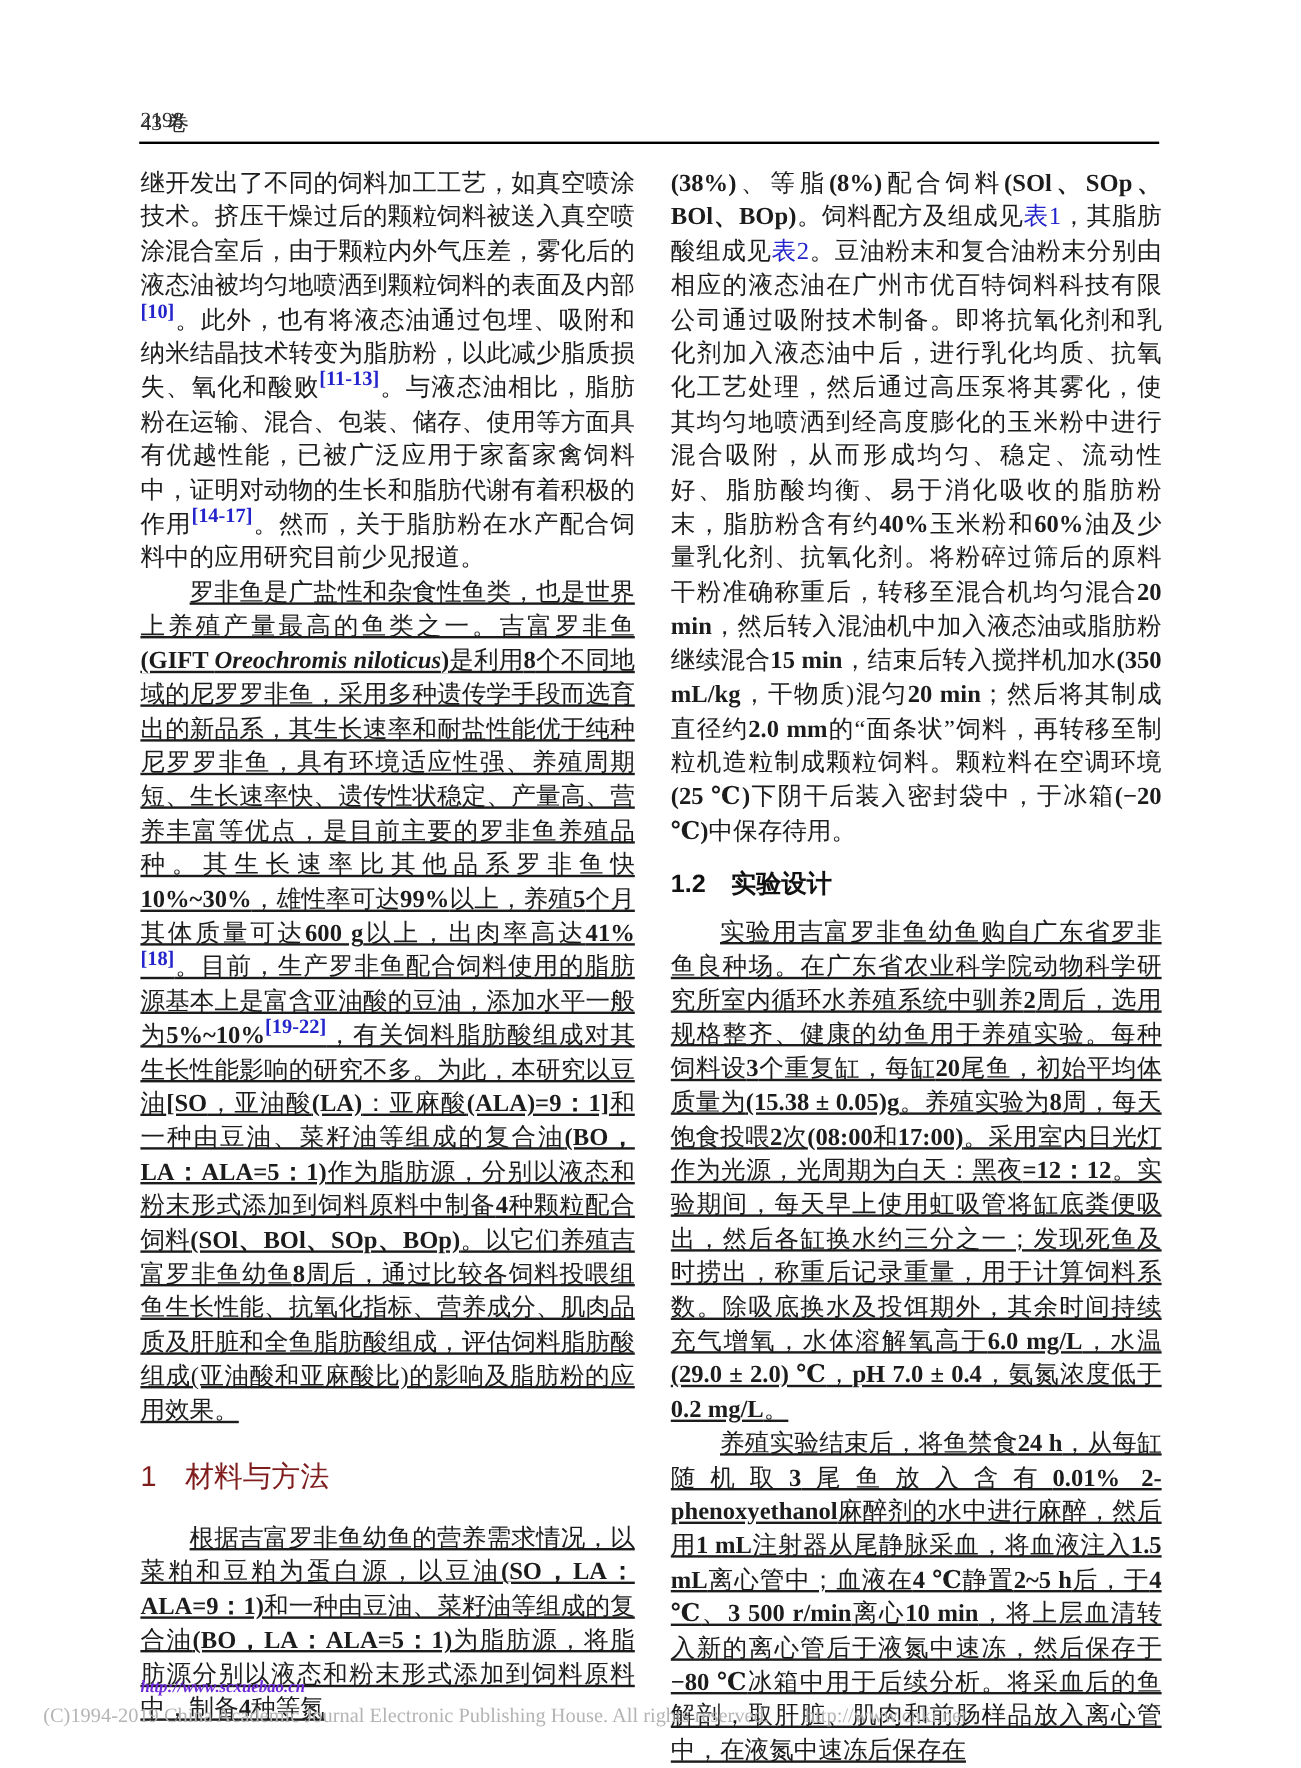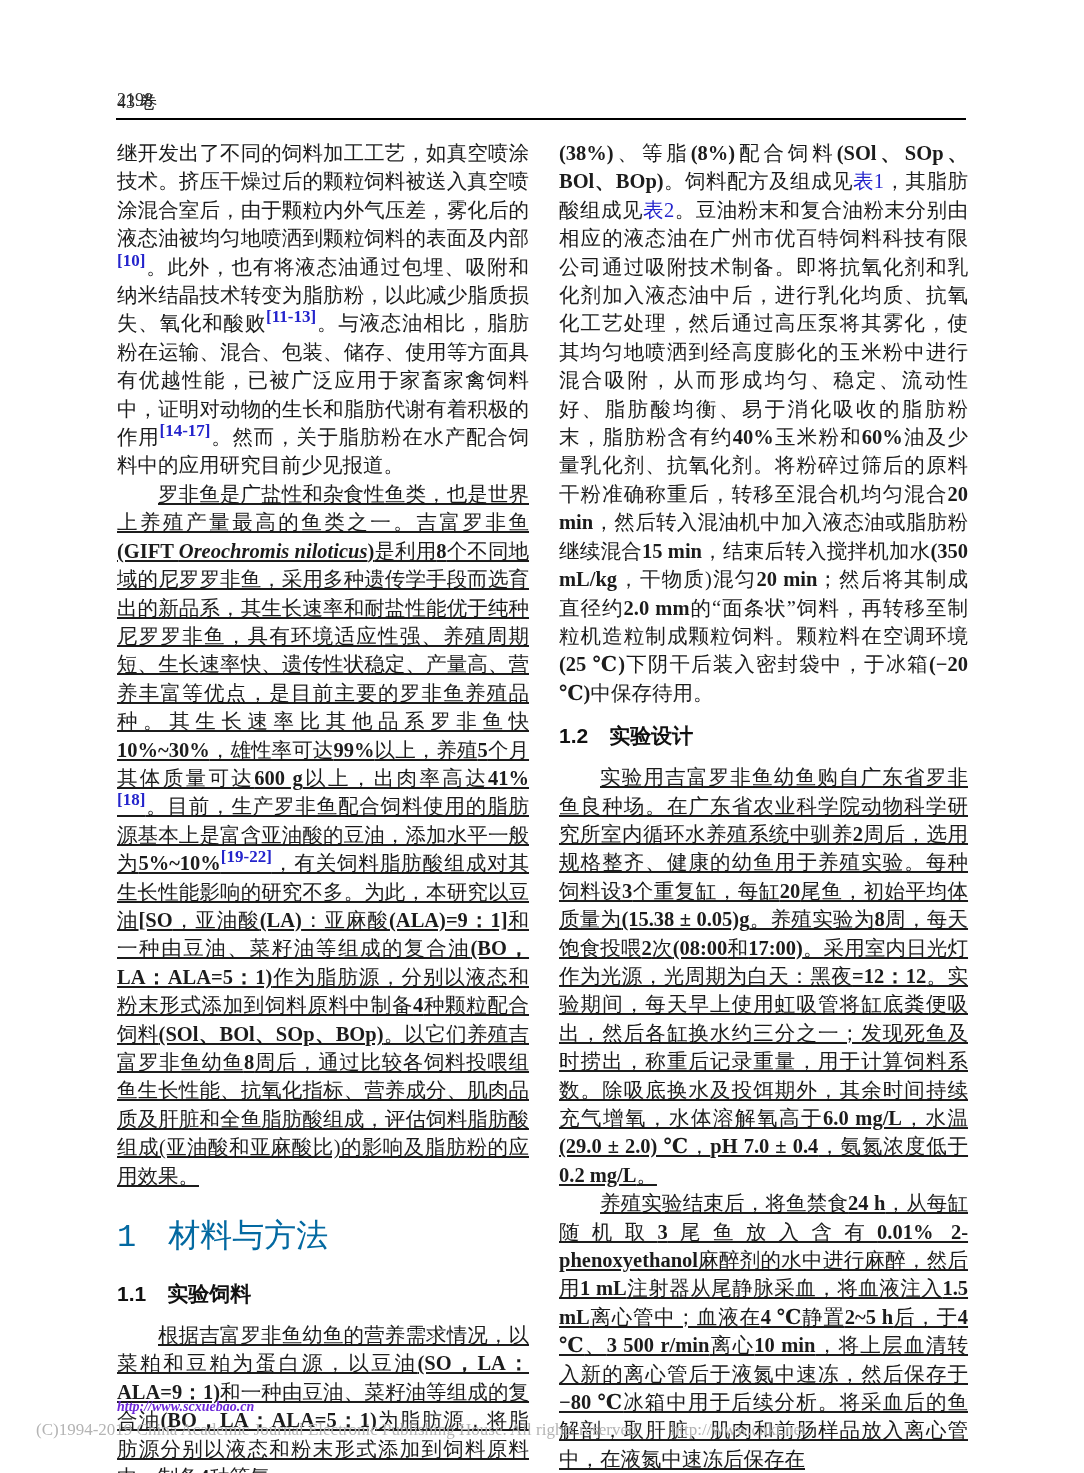--- a/index.html
+++ b/index.html
@@ -35,25 +35,25 @@
   sup.ref{
     color:#2424cc;
     font-size:17px;
     font-weight:bold;
     line-height:0;
     vertical-align:super;
     cursor:pointer;
   }
   .tlink{color:#2424cc;cursor:pointer;}
   .sec{
-    font-family:Liberation Mono, monospace;
+    font-family:Liberation Sans, sans-serif;
     font-weight:400;
-    font-size:32px;
+    font-size:24px;
     margin:24px 0 22px 0;
-    color:#0369a1;
+    color:#7f1d1d;
   }
   .sub{
     font-family:Liberation Sans, sans-serif;
     font-weight:700;
     font-size:21px;
     margin:15px 0 13px 0;
     color:#111;
   }
   
   .ft-site{
@@ -74,21 +74,20 @@
 <div class="page">
 
   <div class="hdr-item hdr-pagenum">2198</div>
   <div class="hdr-item hdr-vol">43 卷</div>
   <div class="hdr-rule"></div>
 
   <div class="col col-left">
       <p class="para"><span>继开发出了不同的饲料加工工艺，如真空喷涂技术。挤压干燥过后的颗粒饲料被送入真空喷涂混合室后，由于颗粒内外气压差，雾化后的液态油被均匀地喷洒到颗粒饲料的表面及内部</span><sup class="ref">[10]</sup><span>。此外，也有将液态油通过包埋、吸附和纳米结晶技术转变为脂肪粉，以此减少脂质损失、氧化和酸败</span><sup class="ref">[11-13]</sup><span>。与液态油相比，脂肪粉在运输、混合、包装、储存、使用等方面具有优越性能，已被广泛应用于家畜家禽饲料中，证明对动物的生长和脂肪代谢有着积极的作用</span><sup class="ref">[14-17]</sup><span>。然而，关于脂肪粉在水产配合饲料中的应用研究目前少见报道。</span></p>
       <p class="para indent"><span>罗非鱼是广盐性和杂食性鱼类，也是世界上养殖产量最高的鱼类之一。吉富罗非鱼</span><span class="lat">(GIFT </span><span class="sp">Oreochromis niloticus</span><span class="lat">)</span><span>是利用</span><span class="lat">8</span><span>个不同地域的尼罗罗非鱼，采用多种遗传学手段而选育出的新品系，其生长速率和耐盐性能优于纯种尼罗罗非鱼，具有环境适应性强、养殖周期短、生长速率快、遗传性状稳定、产量高、营养丰富等优点，是目前主要的罗非鱼养殖品种。其生长速率比其他品系罗非鱼快</span><span class="lat">10%~30%</span><span>，雄性率可达</span><span class="lat">99%</span><span>以上，养殖</span><span class="lat">5</span><span>个月其体质量可达</span><span class="lat">600 g</span><span>以上，出肉率高达</span><span class="lat">41%</span><sup class="ref">[18]</sup><span>。目前，生产罗非鱼配合饲料使用的脂肪源基本上是富含亚油酸的豆油，添加水平一般为</span><span class="lat">5%~10%</span><sup class="ref">[19-22]</sup><span>，有关饲料脂肪酸组成对其生长性能影响的研究不多。为此，本研究以豆油</span><span class="lat">[SO</span><span>，亚油酸</span><span class="lat">(LA)</span><span>：亚麻酸</span><span class="lat">(ALA)=9：1]</span><span>和一种由豆油、菜籽油等组成的复合油</span><span class="lat">(BO，LA：ALA=5：1)</span><span>作为脂肪源，分别以液态和粉末形式添加到饲料原料中制备</span><span class="lat">4</span><span>种颗粒配合饲料</span><span class="lat">(SOl、BOl、SOp、BOp)</span><span>。以它们养殖吉富罗非鱼幼鱼</span><span class="lat">8</span><span>周后，通过比较各饲料投喂组鱼生长性能、抗氧化指标、营养成分、肌肉品质及肝脏和全鱼脂肪酸组成，评估饲料脂肪酸组成(亚油酸和亚麻酸比)的影响及脂肪粉的应用效果。</span></p>
       <div class="sec"><span>1　材料与方法</span></div>
-      <div class="sub"><span>1.1　实验饲料</span></div>
       <p class="para indent"><span>根据吉富罗非鱼幼鱼的营养需求情况，以菜粕和豆粕为蛋白源，以豆油</span><span class="lat">(SO，LA：ALA=9：1)</span><span>和一种由豆油、菜籽油等组成的复合油</span><span class="lat">(BO，LA：ALA=5：1)</span><span>为脂肪源，将脂肪源分别以液态和粉末形式添加到饲料原料中，制备</span><span class="lat">4</span><span>种等氮</span></p>
     </div>
   <div class="col col-right">
       <p class="para"><span class="lat">(38%)</span><span>、等脂</span><span class="lat">(8%)</span><span>配合饲料</span><span class="lat">(SOl、SOp、BOl、BOp)</span><span>。饲料配方及组成见</span><span class="tlink">表1</span><span>，其脂肪酸组成见</span><span class="tlink">表2</span><span>。豆油粉末和复合油粉末分别由相应的液态油在广州市优百特饲料科技有限公司通过吸附技术制备。即将抗氧化剂和乳化剂加入液态油中后，进行乳化均质、抗氧化工艺处理，然后通过高压泵将其雾化，使其均匀地喷洒到经高度膨化的玉米粉中进行混合吸附，从而形成均匀、稳定、流动性好、脂肪酸均衡、易于消化吸收的脂肪粉末，脂肪粉含有约</span><span class="lat">40%</span><span>玉米粉和</span><span class="lat">60%</span><span>油及少量乳化剂、抗氧化剂。将粉碎过筛后的原料干粉准确称重后，转移至混合机均匀混合</span><span class="lat">20 min</span><span>，然后转入混油机中加入液态油或脂肪粉继续混合</span><span class="lat">15 min</span><span>，结束后转入搅拌机加水</span><span class="lat">(350 mL/kg</span><span>，干物质)混匀</span><span class="lat">20 min</span><span>；然后将其制成直径约</span><span class="lat">2.0 mm</span><span>的“面条状”饲料，再转移至制粒机造粒制成颗粒饲料。颗粒料在空调环境</span><span class="lat">(25 ℃)</span><span>下阴干后装入密封袋中，于冰箱</span><span class="lat">(−20 ℃)</span><span>中保存待用。</span></p>
       <div class="sub"><span>1.2　实验设计</span></div>
       <p class="para indent"><span>实验用吉富罗非鱼幼鱼购自广东省罗非鱼良种场。在广东省农业科学院动物科学研究所室内循环水养殖系统中驯养</span><span class="lat">2</span><span>周后，选用规格整齐、健康的幼鱼用于养殖实验。每种饲料设</span><span class="lat">3</span><span>个重复缸，每缸</span><span class="lat">20</span><span>尾鱼，初始平均体质量为</span><span class="lat">(15.38 ± 0.05)g</span><span>。养殖实验为</span><span class="lat">8</span><span>周，每天饱食投喂</span><span class="lat">2</span><span>次</span><span class="lat">(08:00</span><span>和</span><span class="lat">17:00)</span><span>。采用室内日光灯作为光源，光周期为白天：黑夜</span><span class="lat">=12：12</span><span>。实验期间，每天早上使用虹吸管将缸底粪便吸出，然后各缸换水约三分之一；发现死鱼及时捞出，称重后记录重量，用于计算饲料系数。除吸底换水及投饵期外，其余时间持续充气增氧，水体溶解氧高于</span><span class="lat">6.0 mg/L</span><span>，水温</span><span class="lat">(29.0 ± 2.0) ℃</span><span>，</span><span class="lat">pH 7.0 ± 0.4</span><span>，氨氮浓度低于</span><span class="lat">0.2 mg/L</span><span>。</span></p>
       <p class="para indent"><span>养殖实验结束后，将鱼禁食</span><span class="lat">24 h</span><span>，从每缸随机取</span><span class="lat">3</span><span>尾鱼放入含有</span><span class="lat">0.01% 2-phenoxyethanol</span><span>麻醉剂的水中进行麻醉，然后用</span><span class="lat">1 mL</span><span>注射器从尾静脉采血，将血液注入</span><span class="lat">1.5 mL</span><span>离心管中；血液在</span><span class="lat">4 ℃</span><span>静置</span><span class="lat">2~5 h</span><span>后，于</span><span class="lat">4 ℃</span><span>、</span><span class="lat">3 500 r/min</span><span>离心</span><span class="lat">10 min</span><span>，将上层血清转入新的离心管后于液氮中速冻，然后保存于</span><span class="lat">−80 ℃</span><span>冰箱中用于后续分析。将采血后的鱼解剖，取肝脏、肌肉和前肠样品放入离心管中，在液氮中速冻后保存在</span></p>
     </div>
 
   <div class="ft-site">http://www.scxuebao.cn</div>

